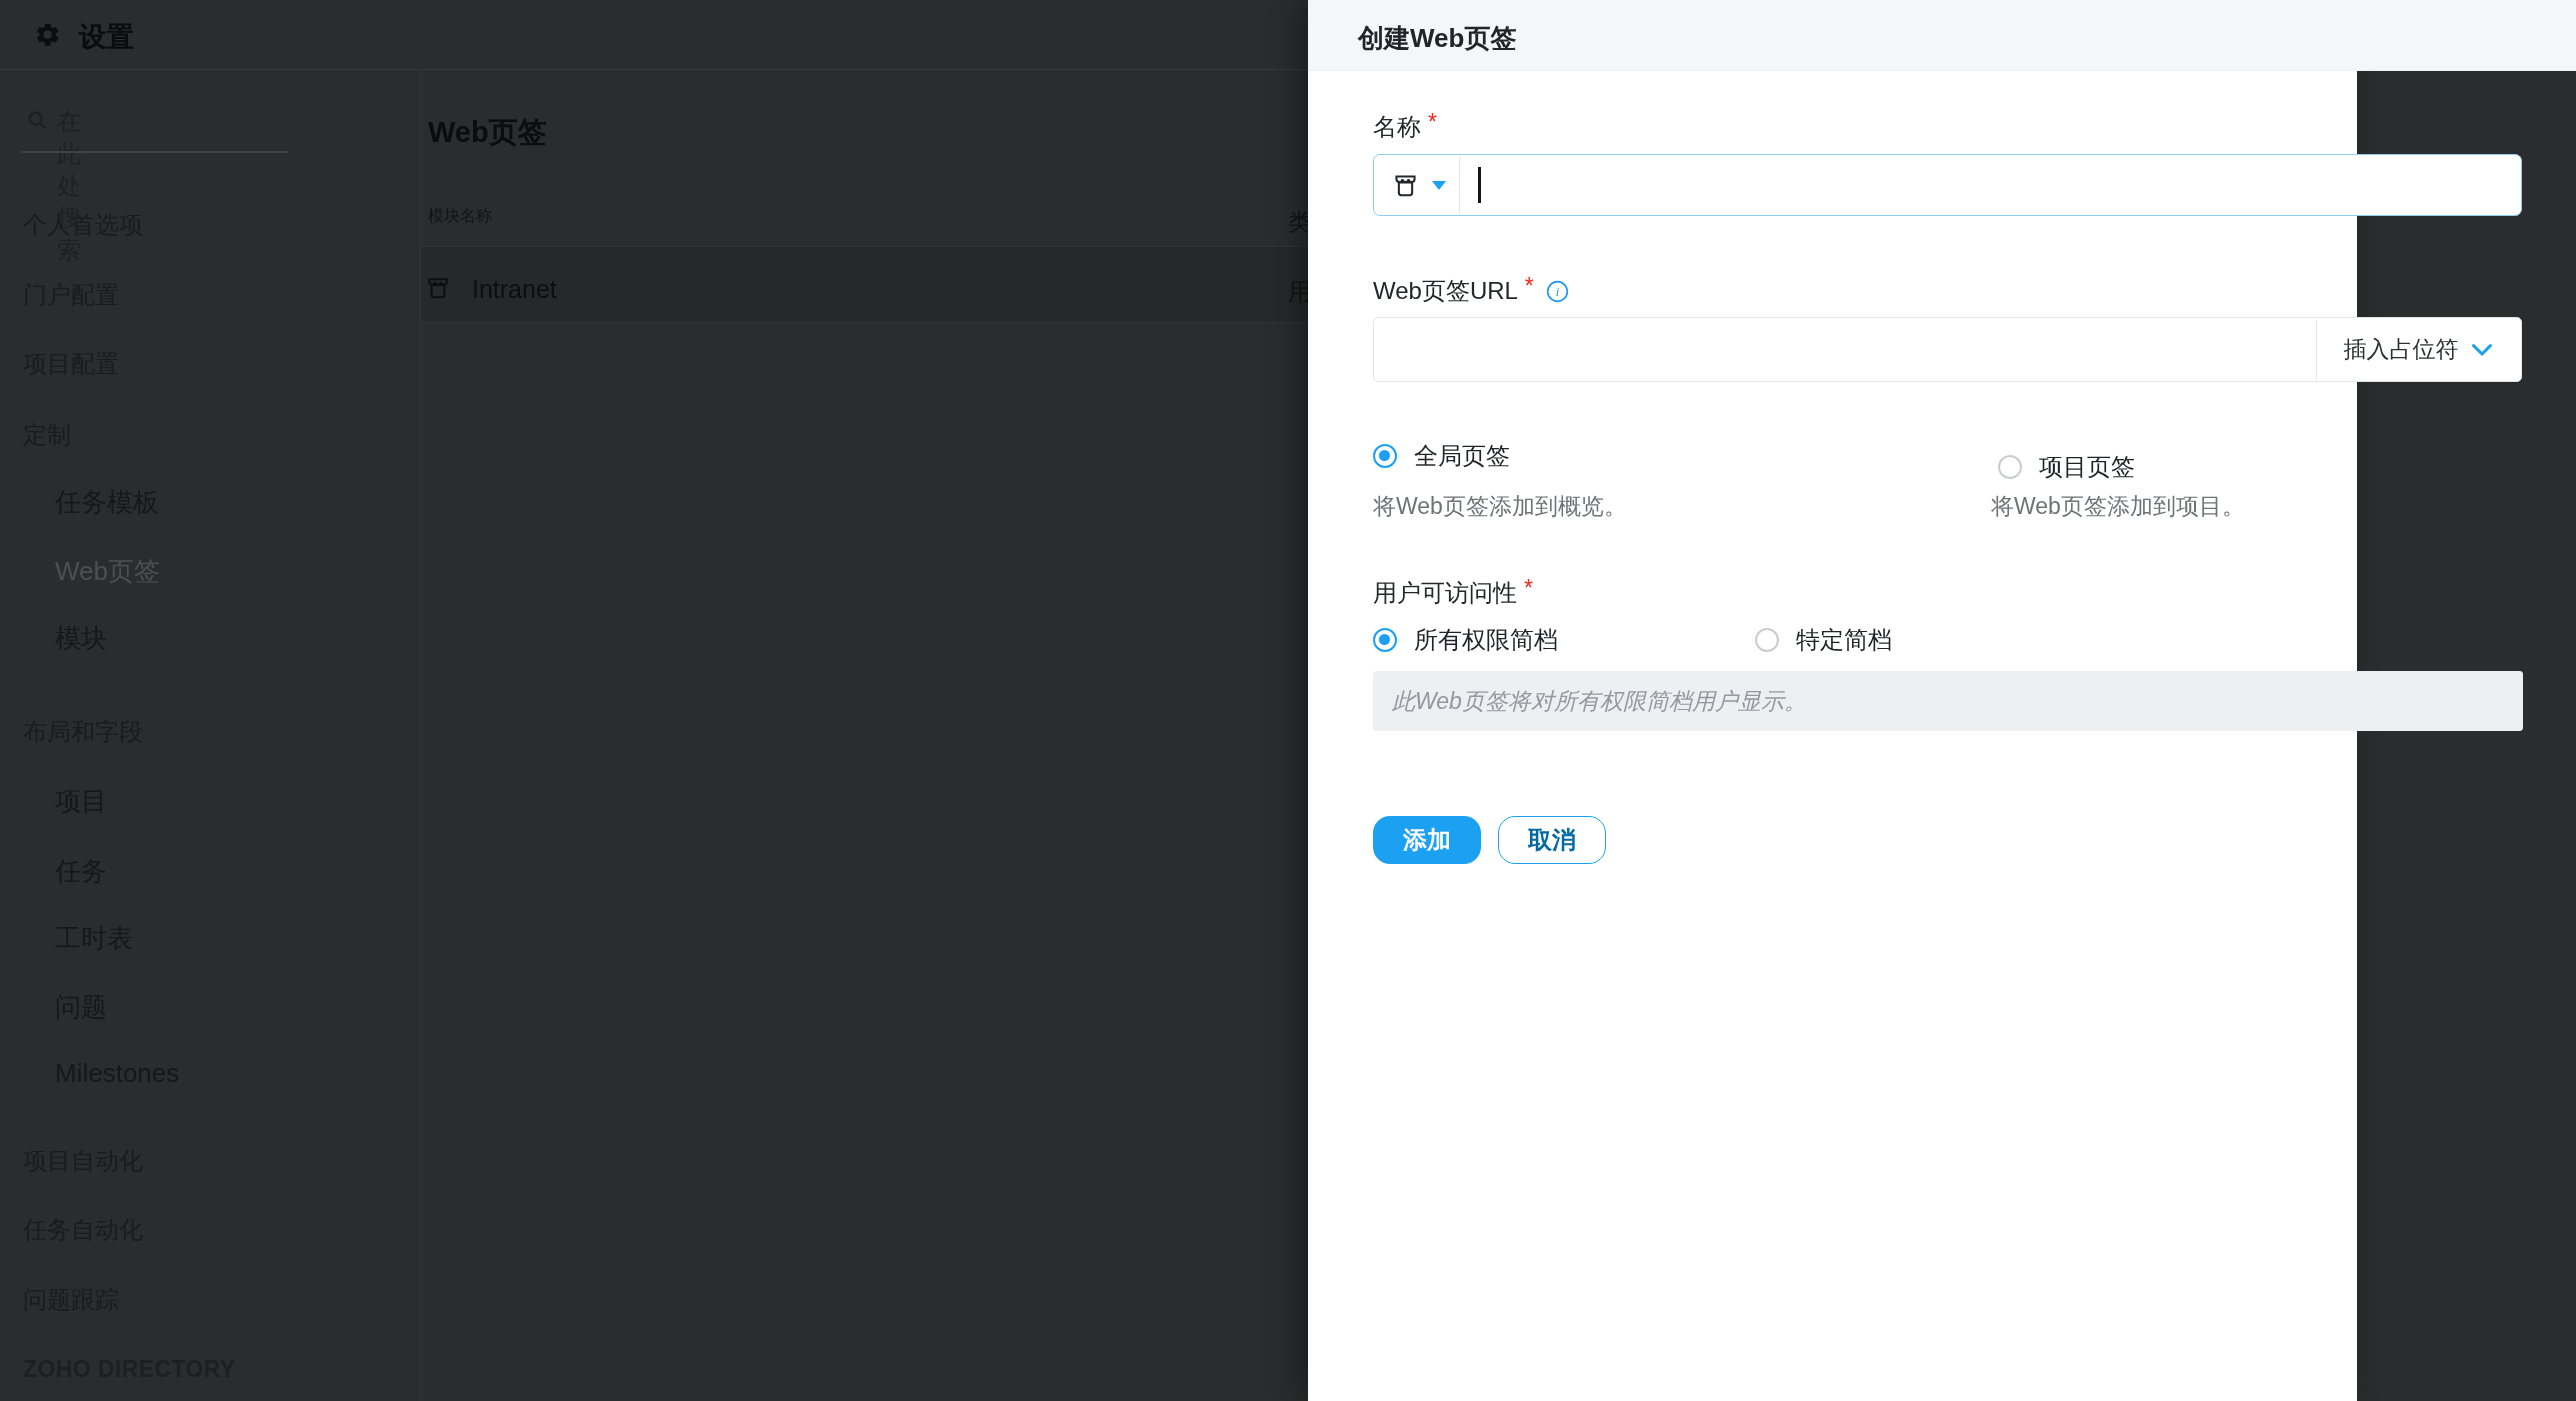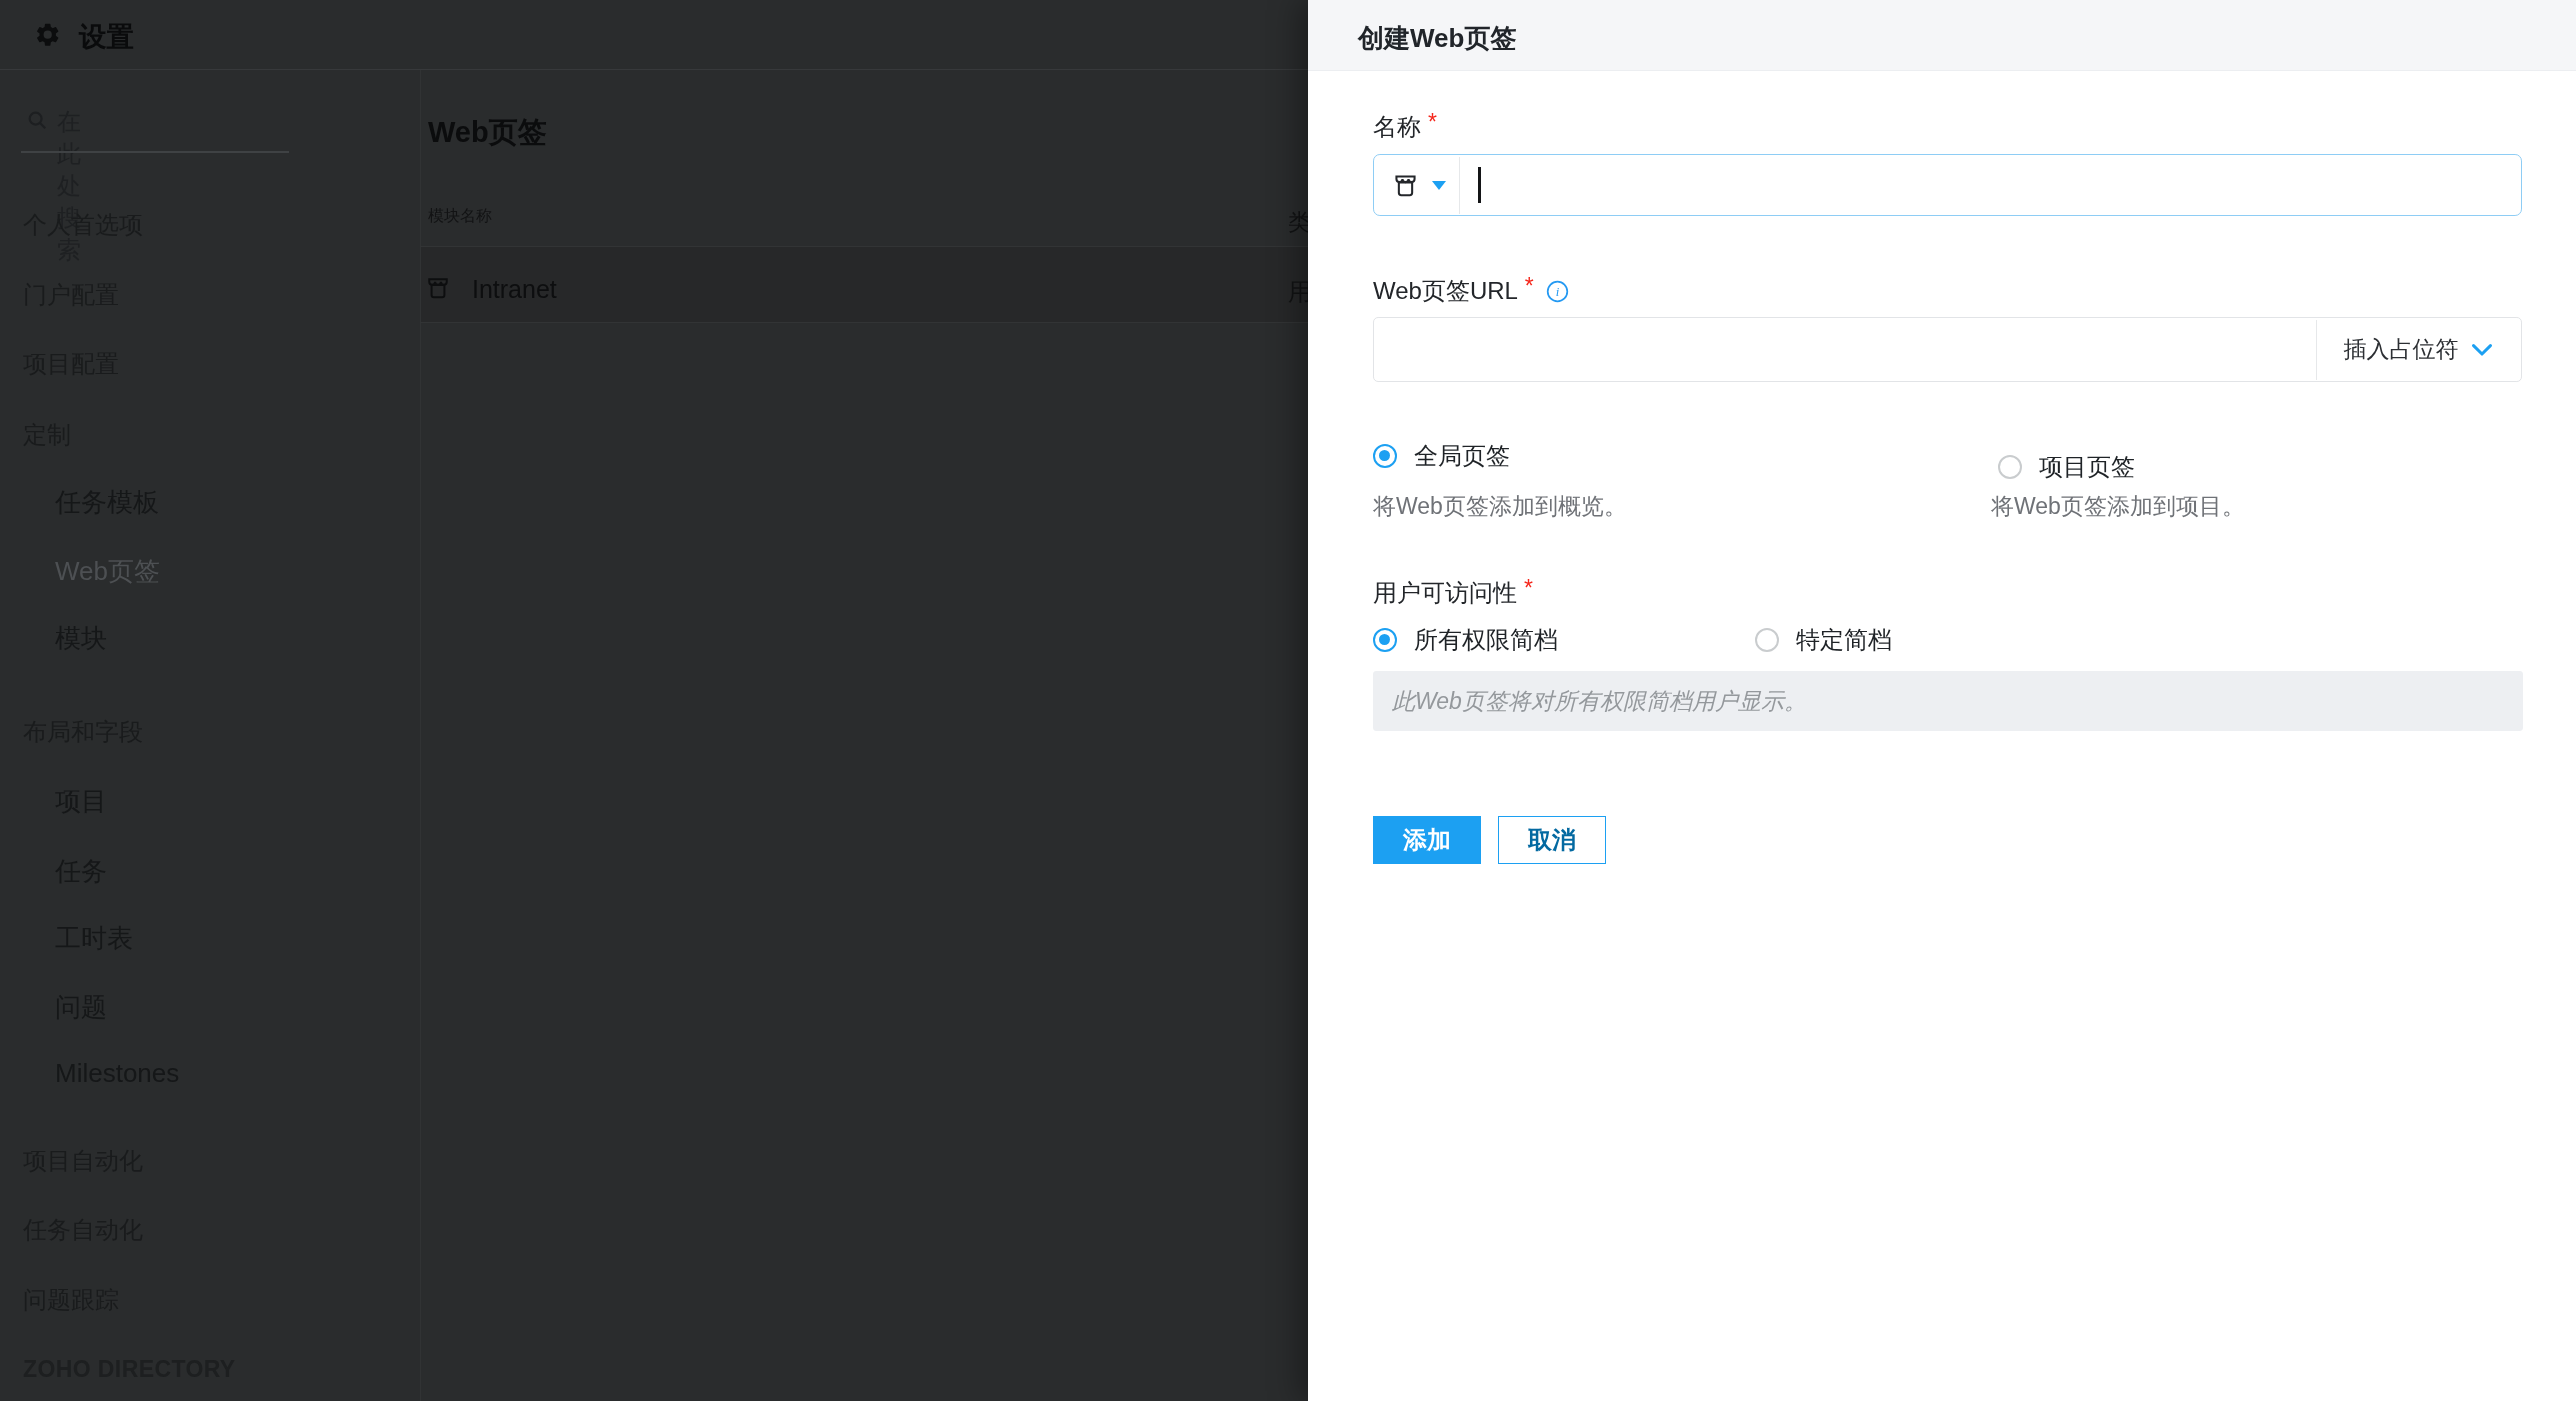--- a/index.html
+++ b/index.html
@@ -23,21 +23,21 @@
   .content-title{position:absolute;left:428px;top:113px;font-size:29px;font-weight:600;color:#0b0c0d;}
   .tbl-head{position:absolute;left:428px;top:206px;font-size:16px;font-weight:500;color:#121314;}
   .tbl-head-frag{position:absolute;left:1288px;top:207px;font-size:23px;font-weight:500;color:#121314;}
   .tbl-line1{position:absolute;left:420px;top:246px;width:888px;height:0.9px;background:#323435;}
   .tbl-rowband{position:absolute;left:421px;top:247px;width:887px;height:75px;background:#272829;}
   .tbl-line2{position:absolute;left:420px;top:322px;width:888px;height:0.9px;background:#323435;}
   .row-icon{position:absolute;left:424px;top:274px;width:28px;height:28px;stroke:#0d0e0f;fill:none;stroke-width:1.7;}
   .row-name{position:absolute;left:472px;top:275px;font-size:25px;color:#0d0e0f;}
   .row-frag{position:absolute;left:1288px;top:276px;font-size:24px;color:#121314;}
   
-  .drawer{position:absolute;left:1308px;top:0;width:1268px;height:1401px;background:#fff;z-index:10;
+  .drawer{position:absolute;left:1308px;top:0;width:1049px;height:1401px;background:#fff;z-index:10;
     box-shadow:-10.3px 0 29px rgba(0,0,0,.35);}
   .drawer-header{position:absolute;left:0;top:0;width:1268px;height:70px;background:#f5f6f8;border-bottom:0.9px solid #eceef1;}
   .drawer-title{position:absolute;left:50px;top:21.4px;font-size:26px;font-weight:600;color:#21252a;}
   .fld-label{position:absolute;display:flex;align-items:center;gap:6.9px;font-size:24px;color:#23262a;}
   .req{color:#f5271c;font-size:23px;transform:translateY(-5.1px);}
   .name-label{left:65px;top:111px;}
   .name-input{position:absolute;left:65px;top:154px;width:1147px;height:60px;border:1.7px solid #8ecdf5;border-radius:6.9px;background:#fff;}
   .icon-picker{position:absolute;left:10.3px;top:0;height:60px;display:flex;align-items:center;gap:12px;padding:0 6.9px;cursor:pointer;}
   .store-icon-sm{width:29px;height:29px;stroke:#24272b;fill:none;stroke-width:1.7;}
   .caret-down{width:0;height:0;border-left:7.7px solid transparent;border-right:7.7px solid transparent;border-top:9.4px solid #1CA0F2;}
@@ -54,21 +54,21 @@
   .radio{width:24px;height:24px;border-radius:50%;box-sizing:border-box;background:#fff;position:relative;flex:none;}
   .radio.on{border:2.6px solid #1CA0F2;}
   .radio.on::after{content:"";position:absolute;left:50%;top:50%;width:11px;height:11px;margin:-5.6px 0 0 -5.6px;border-radius:50%;background:#1CA0F2;}
   .radio.off{border:2.6px solid #c9ccce;}
   .radio-label{font-size:24px;color:#1f2327;}
   .helper{position:absolute;font-size:23px;color:#6f7277;}
   .acc-label{left:65px;top:577px;}
   .note-box{position:absolute;left:65px;top:671px;width:1150px;height:60px;background:#edeff2;border-radius:3.4px;display:flex;align-items:center;font-style:italic;}
   .note-box span{margin-left:19px;font-size:23px;color:#94989c;}
   .btn-row{position:absolute;left:65px;top:816px;display:flex;gap:17px;}
-  .btn{height:48px;min-width:108px;border-radius:0;font-size:24px;font-weight:600;display:flex;align-items:center;justify-content:center;box-sizing:border-box;cursor:pointer;padding:0 20.6px;}
+  .btn{height:48px;min-width:108px;border-radius:17px;font-size:24px;font-weight:600;display:flex;align-items:center;justify-content:center;box-sizing:border-box;cursor:pointer;padding:0 20.6px;}
   .btn-primary{background:#1CA0F2;color:#fff;border:none;}
   .btn-ghost{background:#fff;color:#0369a1;border:1.7px solid #1CA0F2;}
 </style>
 </head>
 <body>
 
 <div class="screen">
 
   <div class="dim-page">
     <div class="app-header">

